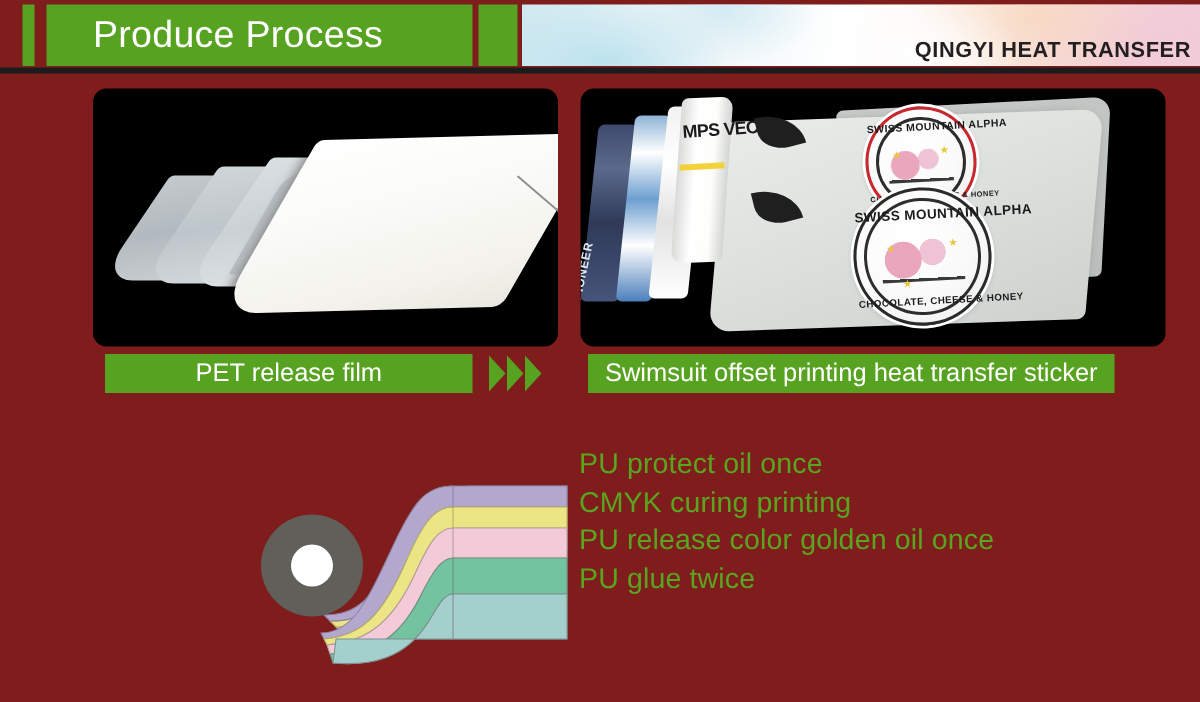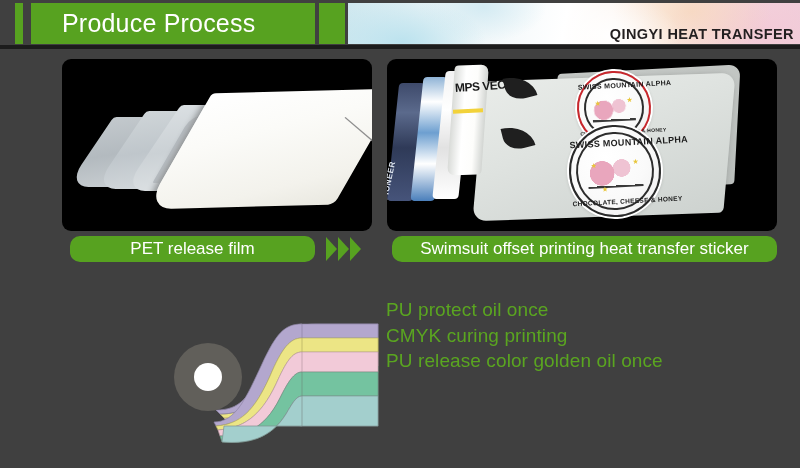--- a/index.html
+++ b/index.html
@@ -2,21 +2,21 @@
 <html><head>
 <meta charset="utf-8">
 <style>
   * { box-sizing: border-box; margin: 0; padding: 0; }
   html, body {
     width: 800px; height: 468px;
     background: #ffffff;
     font-family: "Liberation Sans", sans-serif;
     overflow: hidden;
   }
-  .page { position: relative; width: 800px; height: 468px; background: #404040; padding-left: 32px; }
+  .page { position: relative; width: 800px; height: 468px; background: #7f1d1d; padding-left: 32px; }
 
   
   .header { position: absolute; left: 0; top: 0; width: 800px; height: 49px; }
   .hdr-tick {
     position: absolute; left: 15px; top: 3px; width: 8px; height: 41px;
     background: #57a220;
   }
   .hdr-title-block {
     position: absolute; left: 31px; top: 3px; width: 284px; height: 41px;
     background: #57a220;
@@ -168,25 +168,25 @@
     background:
       radial-gradient(circle at 26% 60%, #e9a6bd 0%, #e9a6bd 26%, transparent 27%),
       radial-gradient(circle at 62% 48%, #efc3d3 0%, #efc3d3 22%, transparent 23%),
       linear-gradient(0deg, #3a3a3a 0 2px, transparent 2px);
   }
   .star { position: absolute; color: #e8c63a; font-size: 7px; }
 
   
   .cap {
     position: absolute; height: 26px; background: #57a220;
-    border-radius: 10px; display: flex; align-items: center;
+    border-radius: 0; display: flex; align-items: center;
     justify-content: center; color: #fff; white-space: nowrap;
   }
   .cap-left  { left: 70px;  top: 236px; width: 245px; font-size: 17px; }
-  .cap-right { left: 392px; top: 236px; width: 385px; font-size: 17px; }
+  .cap-right { left: 392px; top: 236px; width: 351px; font-size: 17px; }
   .chevrons {
     position: absolute; left: 326px; top: 237px;
     display: flex; gap: 1px; align-items: center;
   }
   .chev {
     width: 0; height: 0;
     border-top: 12px solid transparent;
     border-bottom: 12px solid transparent;
     border-left: 11px solid #57a220;
   }
@@ -318,16 +318,17 @@
       <path d="M222,170 C246,172 270,168 286,142 C292,132 296,124 302,124 L302,154 L224,154 Z" fill="#a3cfcd" stroke="#7f8f91" stroke-width="0.7"></path>
 
       <circle cx="208" cy="105" r="34" fill="#615f5a"></circle>
       <circle cx="208" cy="105" r="14" fill="#ffffff"></circle>
     </svg>
 
     <div class="labels">
       <span class="lbl">PU protect oil once</span>
       <span class="lbl">CMYK curing printing</span>
       <span class="lbl">PU release color golden oil once</span>
+      <span class="lbl">PU glue twice</span>
     </div>
   </div>
 
 </div>
 
 </body></html>

